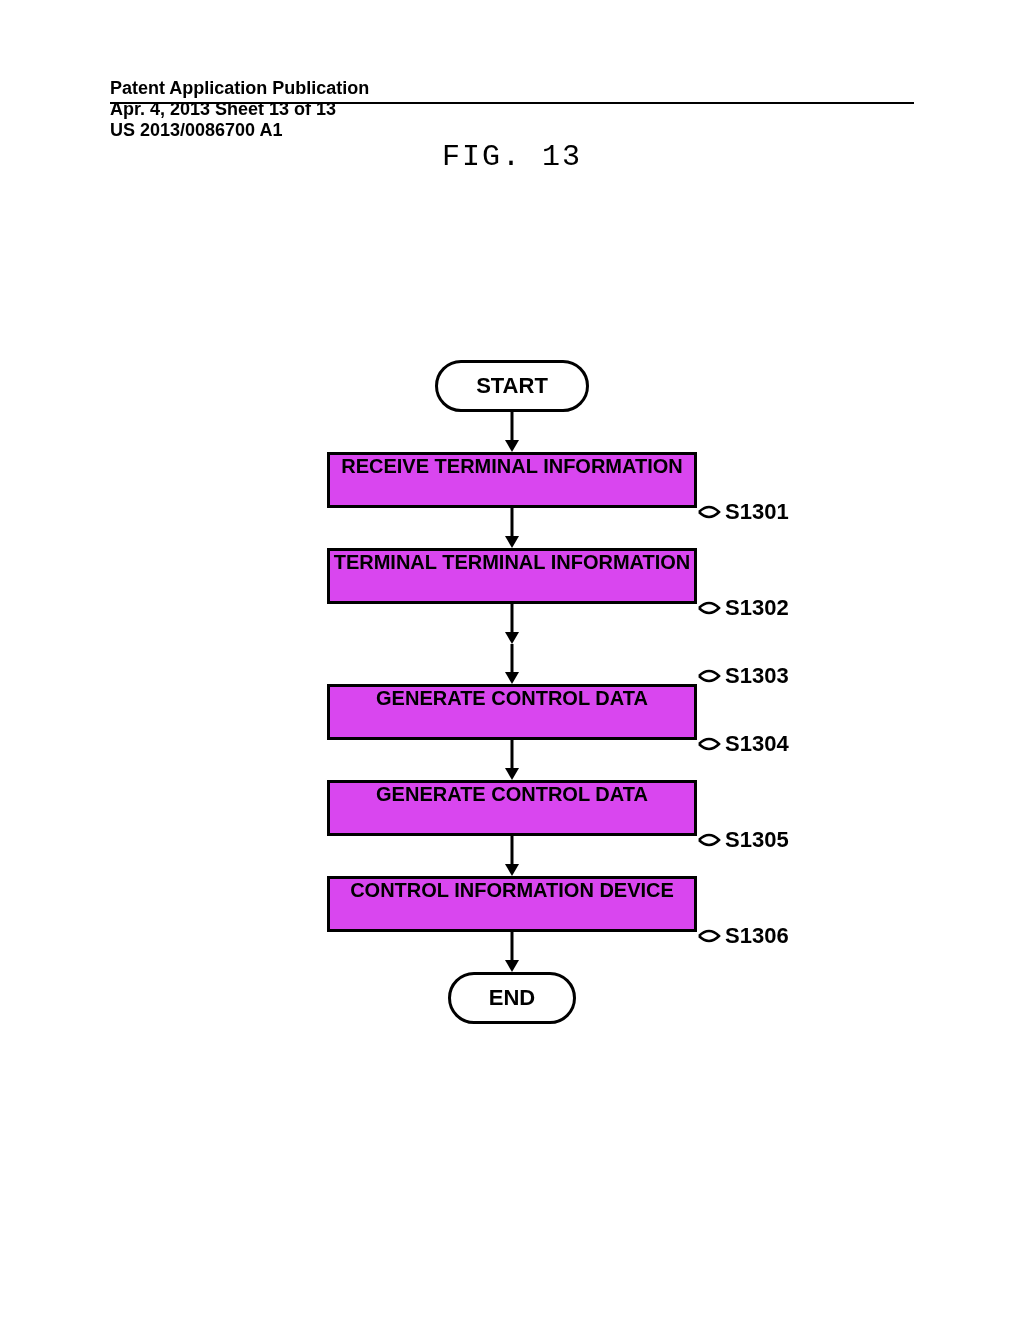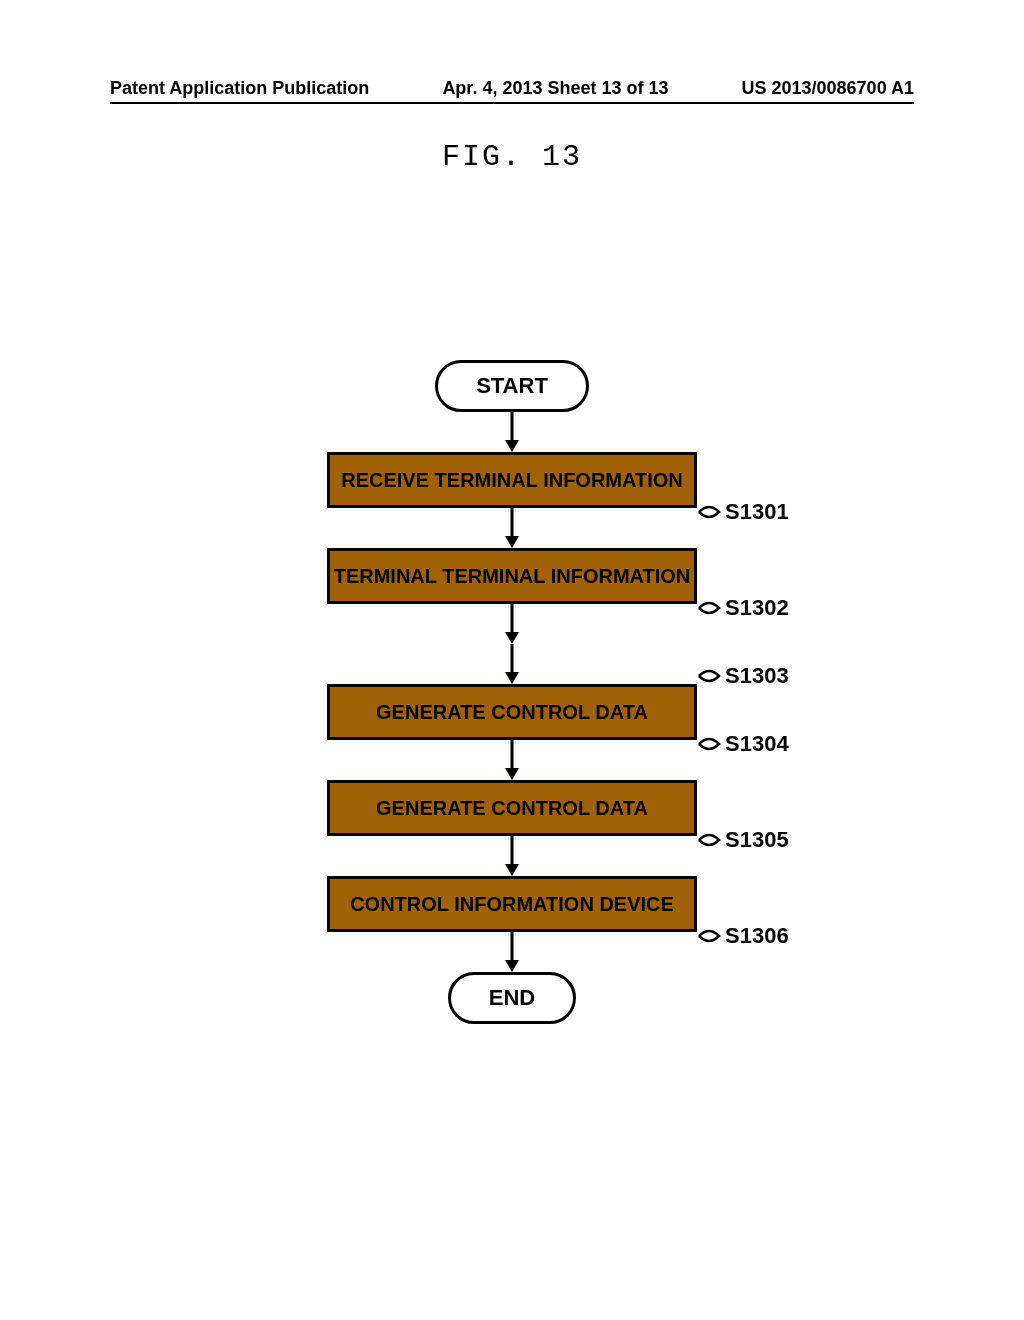--- a/index.html
+++ b/index.html
@@ -18,20 +18,21 @@
   }
   .header {
     position: absolute;
     top: 78px;
     left: 110px;
     right: 110px;
     display: flex;
     justify-content: space-between;
     font-size: 18px;
     font-weight: bold;
+    flex-direction: column;
   }
   .header-rule {
     position: absolute;
     top: 102px;
     left: 110px;
     right: 110px;
     border-top: 2px solid #000;
   }
   .fig-label {
     position: absolute;
@@ -74,26 +75,26 @@
     font-weight: bold;
     font-size: 22px;
   }
 
   .process {
     box-sizing: border-box;
     border: 3px solid #000;
     width: 370px;
     height: 56px;
     display: flex;
-    align-items: center;
+    align-items: flex-start;
     justify-content: center;
     font-weight: bold;
     font-size: 20px;
     text-align: center;
-    background: #a16207;
+    background: #d946ef;
   }
 
   .step-label-wrap {
     position: absolute;
     left: calc(50% + 185px);
     top: 50%;
     transform: translateY(-50%);
     display: flex;
     align-items: center;
     font-size: 22px;

